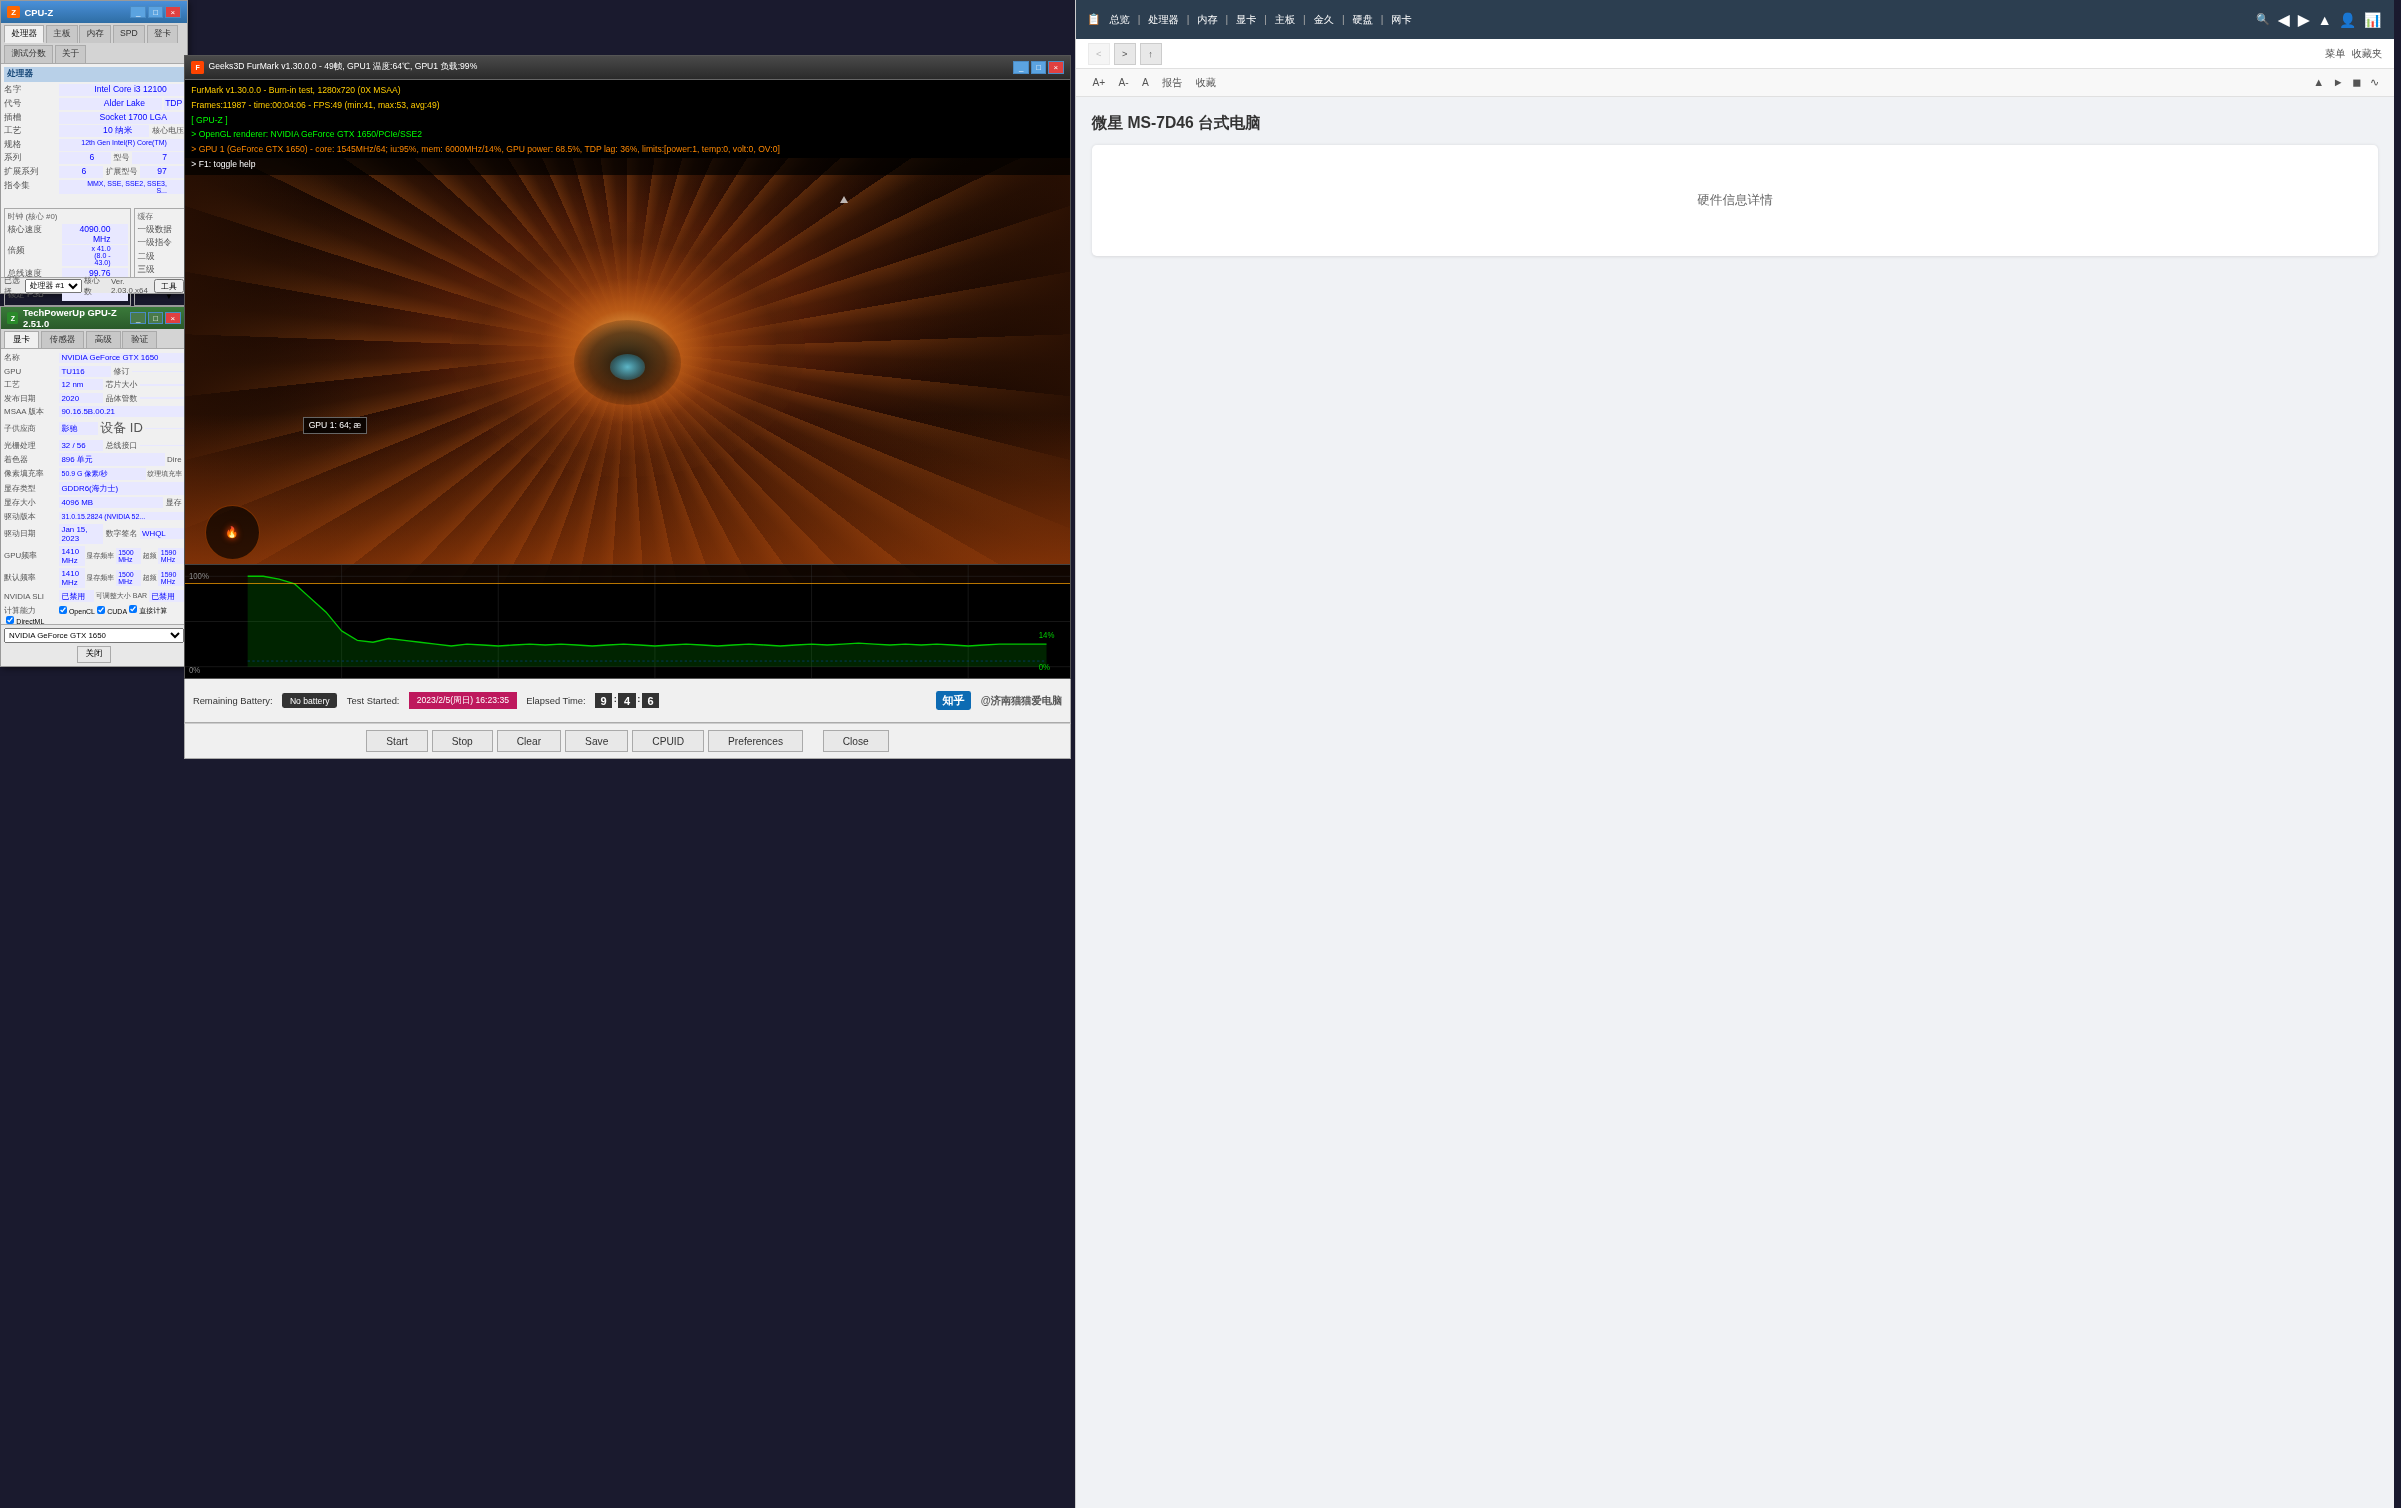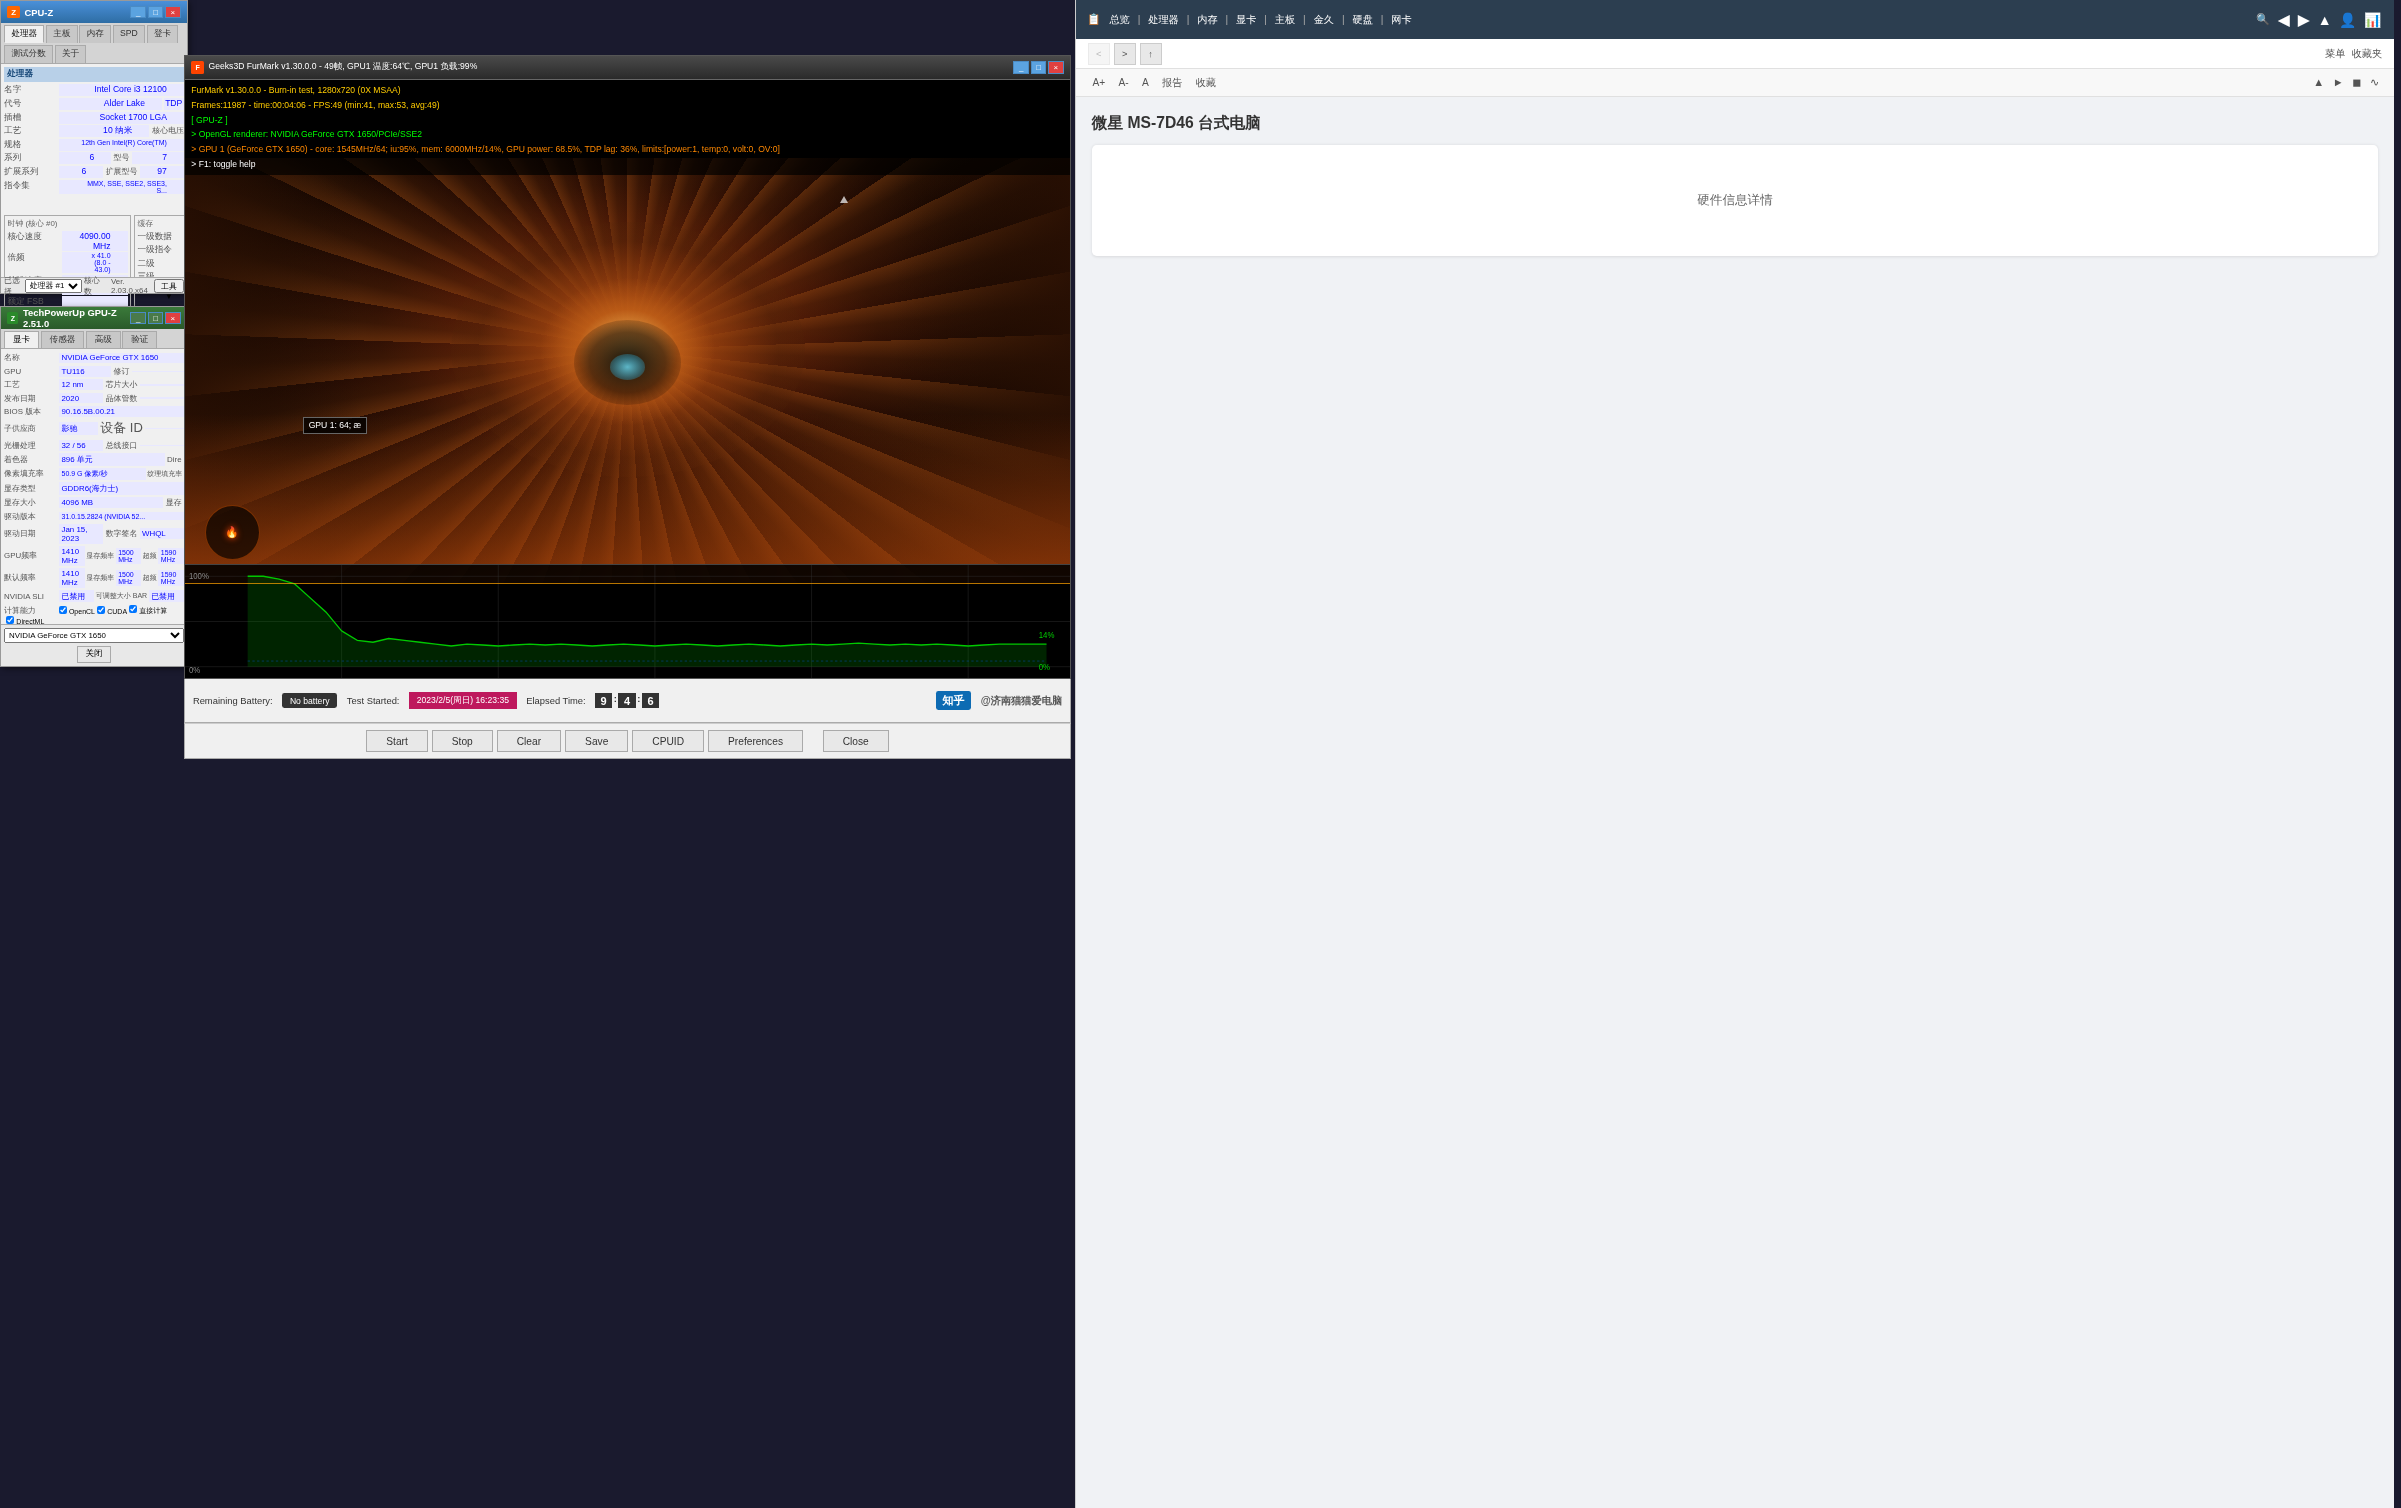--- a/index.html
+++ b/index.html
@@ -145,21 +145,21 @@
 
     .cpuz-value2 {
       color: #00f;
       background: #e8e8ff;
       padding: 0 1.6px;
       margin-left: 1.6px;
     }
 
     .clock-section {
       border: 0.8px solid #aaa;
-      margin: 18px 0;
+      margin: 11px 0;
       padding: 2.4px;
     }
 
     .clock-section-title {
       font-size: 7.9px;
       color: #666;
       margin-bottom: 1.6px;
     }
 
     
@@ -480,21 +480,21 @@
       <span style="font-size:7.9px;color:#555;margin:0 2.4px;">芯片大小</span>
       <span class="gpuz-value" style="width:23.6px;"></span>
     </div>
     <div class="gpuz-row">
       <span class="gpuz-label">发布日期</span>
       <span class="gpuz-value">2020</span>
       <span style="font-size:7.9px;color:#555;margin:0 2.4px;">晶体管数</span>
       <span class="gpuz-value" style="width:23.6px;"></span>
     </div>
     <div class="gpuz-row">
-      <span class="gpuz-label">BIOS 版本</span>
+      <span class="gpuz-label">MSAA 版本</span>
       <span class="gpuz-value">90.16.5B.00.21</span>
     </div>
     <div class="gpuz-row">
       <span class="gpuz-label">子供应商</span>
       <span class="gpuz-value">影驰</span>
       <span style="font-size:13px;color:#555;margin:0 2.4px;">设备 ID</span>
       <span class="gpuz-value" style="width:23.6px;"></span>
     </div>
     <div class="gpuz-row">
       <span class="gpuz-label">光栅处理</span>

